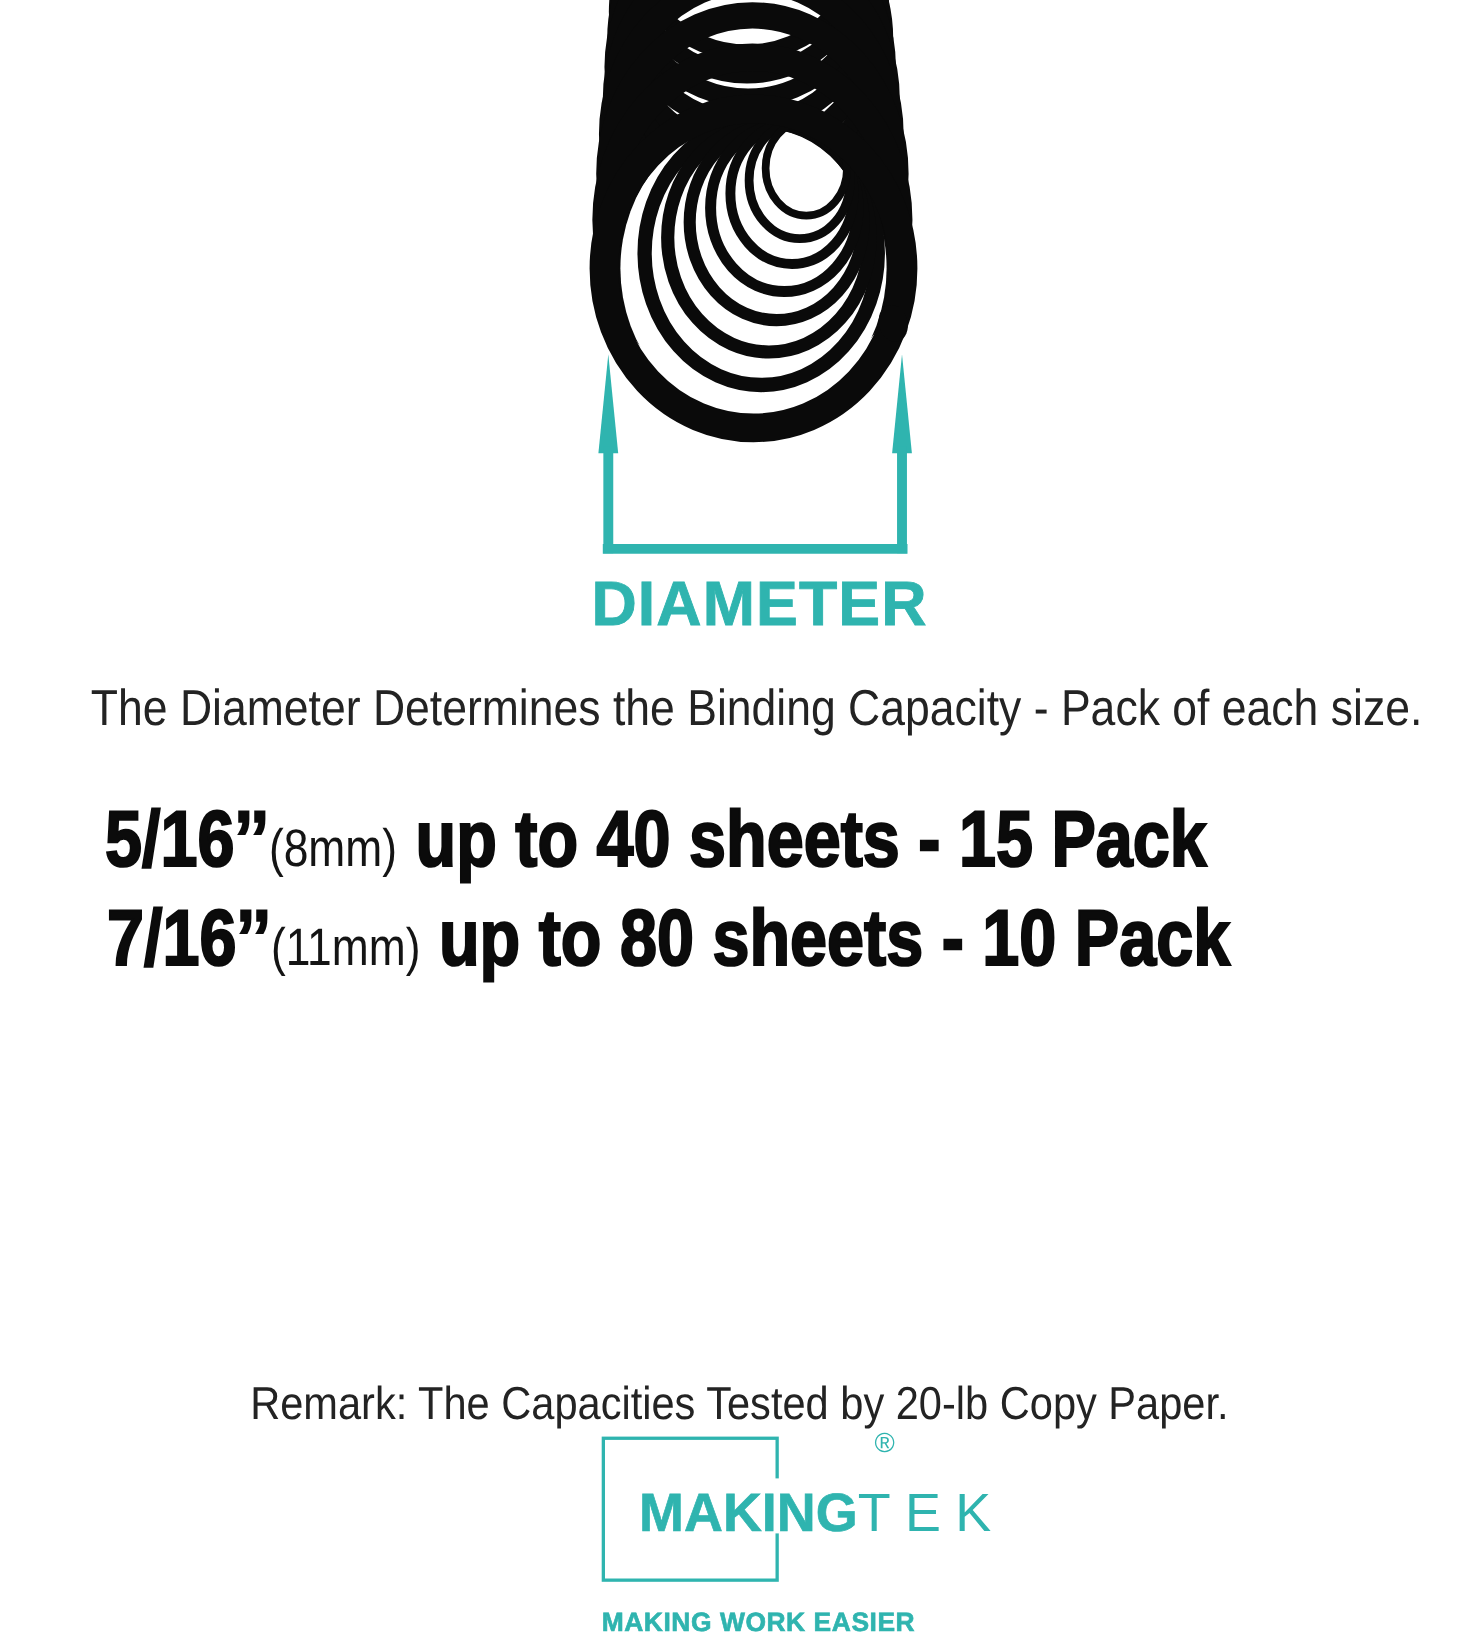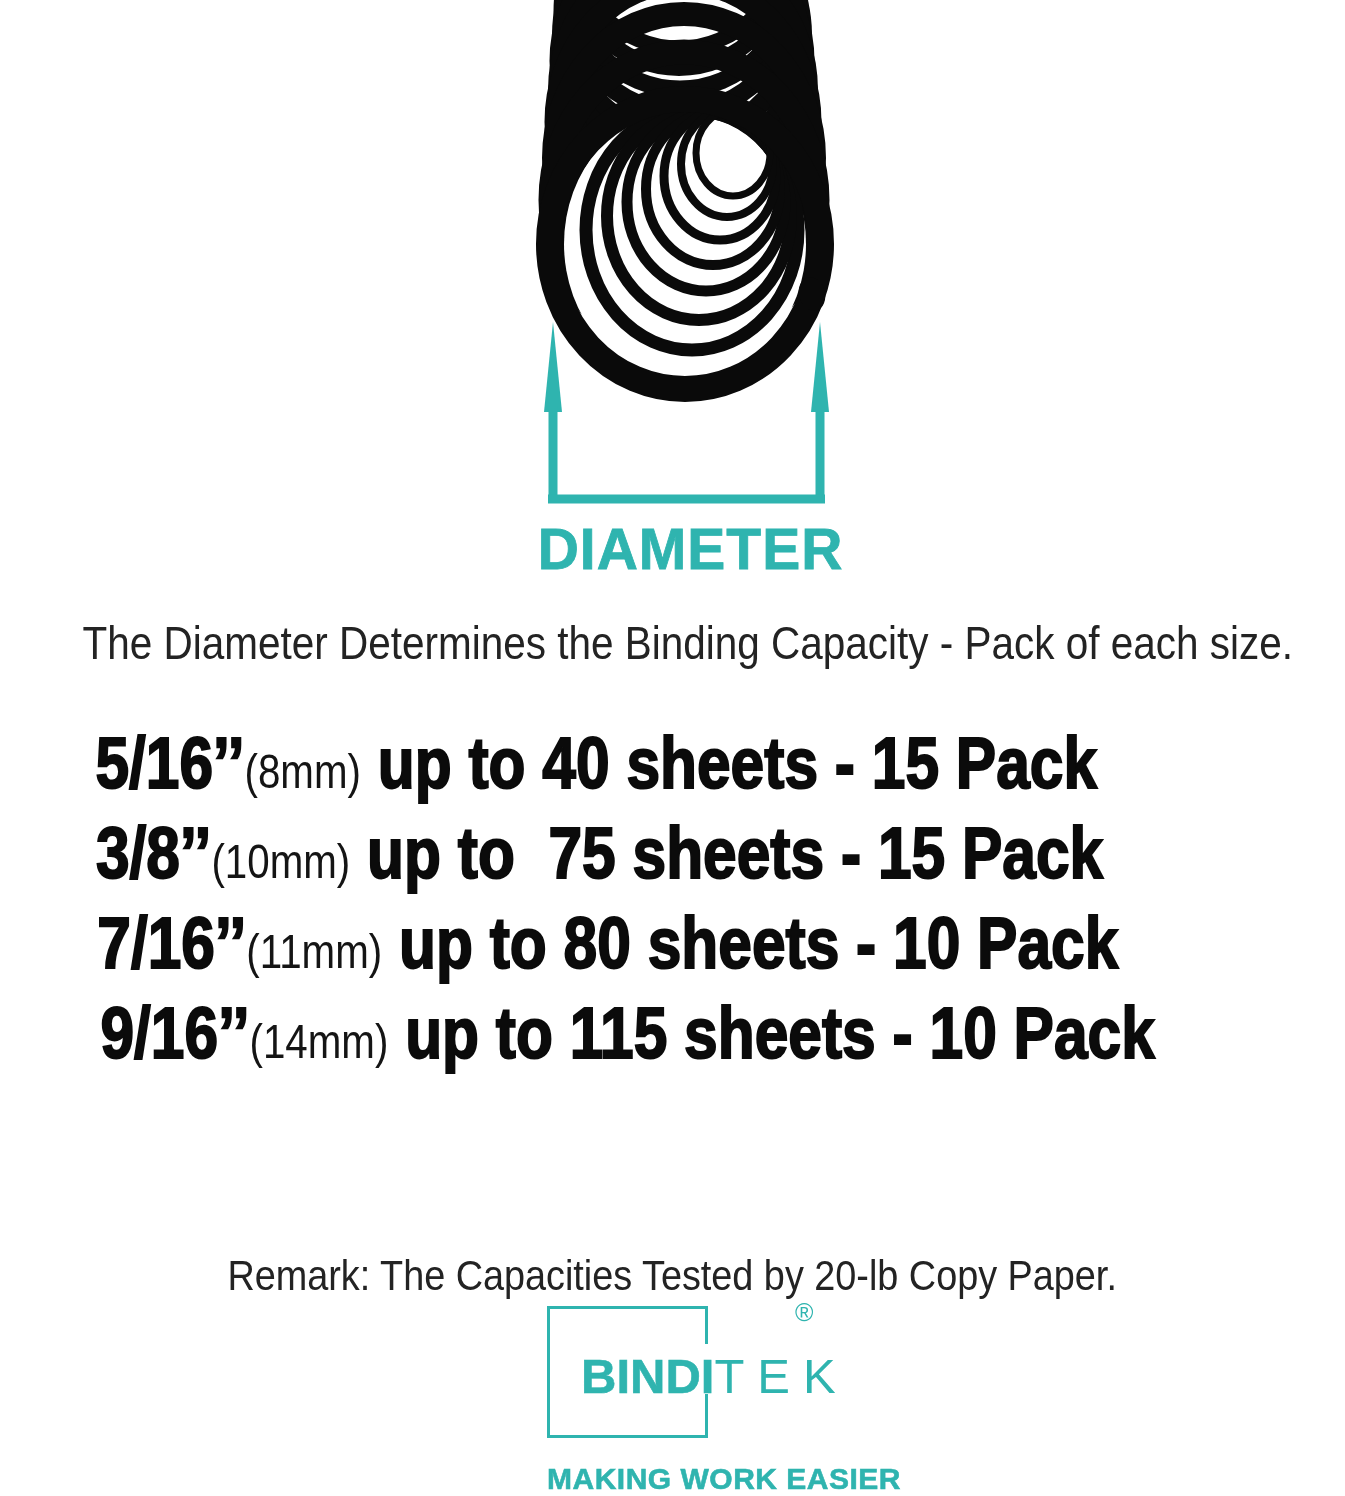--- a/index.html
+++ b/index.html
@@ -64,21 +64,21 @@
     white-space:nowrap;color:#2fb4af;
   }
   .brand-bold{font-size:49px;font-weight:bold;letter-spacing:0px;-webkit-text-stroke:0.6px #2fb4af;}
   .brand-light{font-size:49px;font-weight:400;letter-spacing:13px;}
   .registered{
     position:absolute;left:795px;top:1298px;
     font-size:25px;font-weight:400;color:#2fb4af;
   }
   .tagline{
     position:absolute;left:547px;top:1462px;width:270px;
-    font-size:30px;font-weight:bold;letter-spacing:0.5px;
+    font-size:24px;font-weight:bold;letter-spacing:0.5px;
     color:#2fb4af;white-space:nowrap;
     -webkit-text-stroke:0.6px #2fb4af;
   }
 </style>
 </head>
 <body>
 
 <div class="page">
 
   <svg class="coil-svg" width="1345" height="512" viewBox="0 0 1345 512">
@@ -126,40 +126,30 @@
   </div>
 
   <div class="size-list">
     <div class="size-line">
       <span class="squeeze">
         <span class="b">5/16’’</span><span class="mm">(8mm)</span><span class="b"> up to 40 sheets - 15 Pack</span>
       </span>
     </div>
     <div class="size-line">
       <span class="squeeze">
-        <span class="b">3/8’’</span><span class="mm">(10mm)</span><span class="b"> up to  75 sheets - 15 Pack</span>
-      </span>
-    </div>
-    <div class="size-line">
-      <span class="squeeze">
         <span class="b">7/16’’</span><span class="mm">(11mm)</span><span class="b"> up to 80 sheets - 10 Pack</span>
-      </span>
-    </div>
-    <div class="size-line">
-      <span class="squeeze">
-        <span class="b">9/16’’</span><span class="mm">(14mm)</span><span class="b"> up to 115 sheets - 10 Pack</span>
       </span>
     </div>
   </div>
 
   <div class="remark">
     <span class="squeeze">Remark: The Capacities Tested by 20-lb Copy Paper.</span>
   </div>
 
   <div class="logo-square"></div>
   <div class="logo-square-gap"></div>
   <div class="brand-row">
-    <span class="brand-bold">BINDI</span><span class="brand-light">TEK</span>
+    <span class="brand-bold">MAKING</span><span class="brand-light">TEK</span>
   </div>
   <div class="registered">®</div>
   <div class="tagline">MAKING WORK EASIER</div>
 
 </div>
 
 </body></html>

